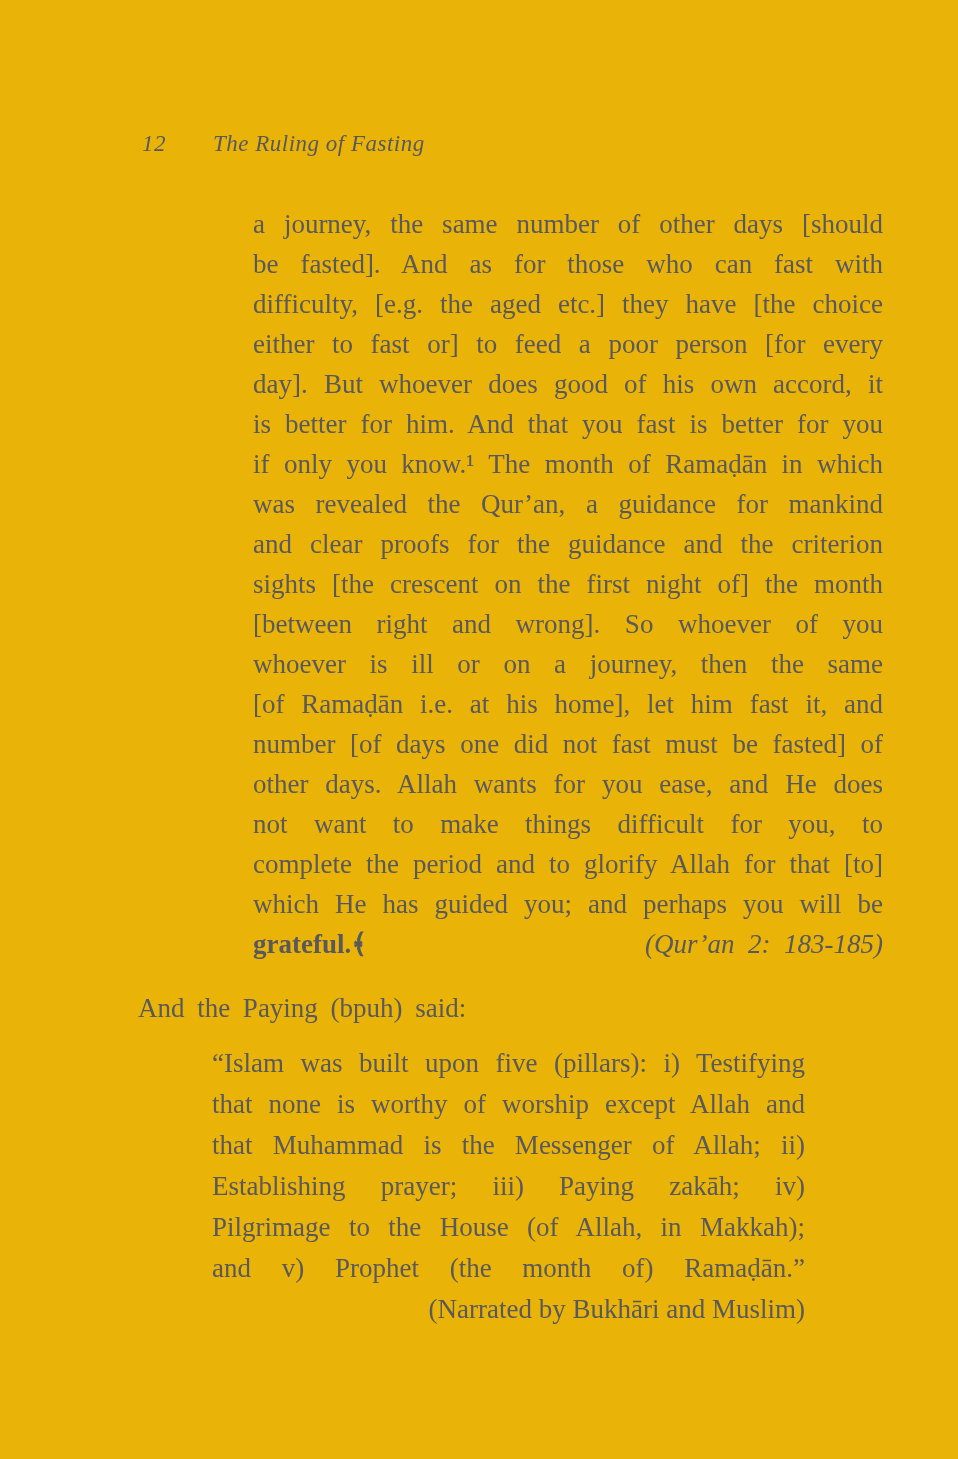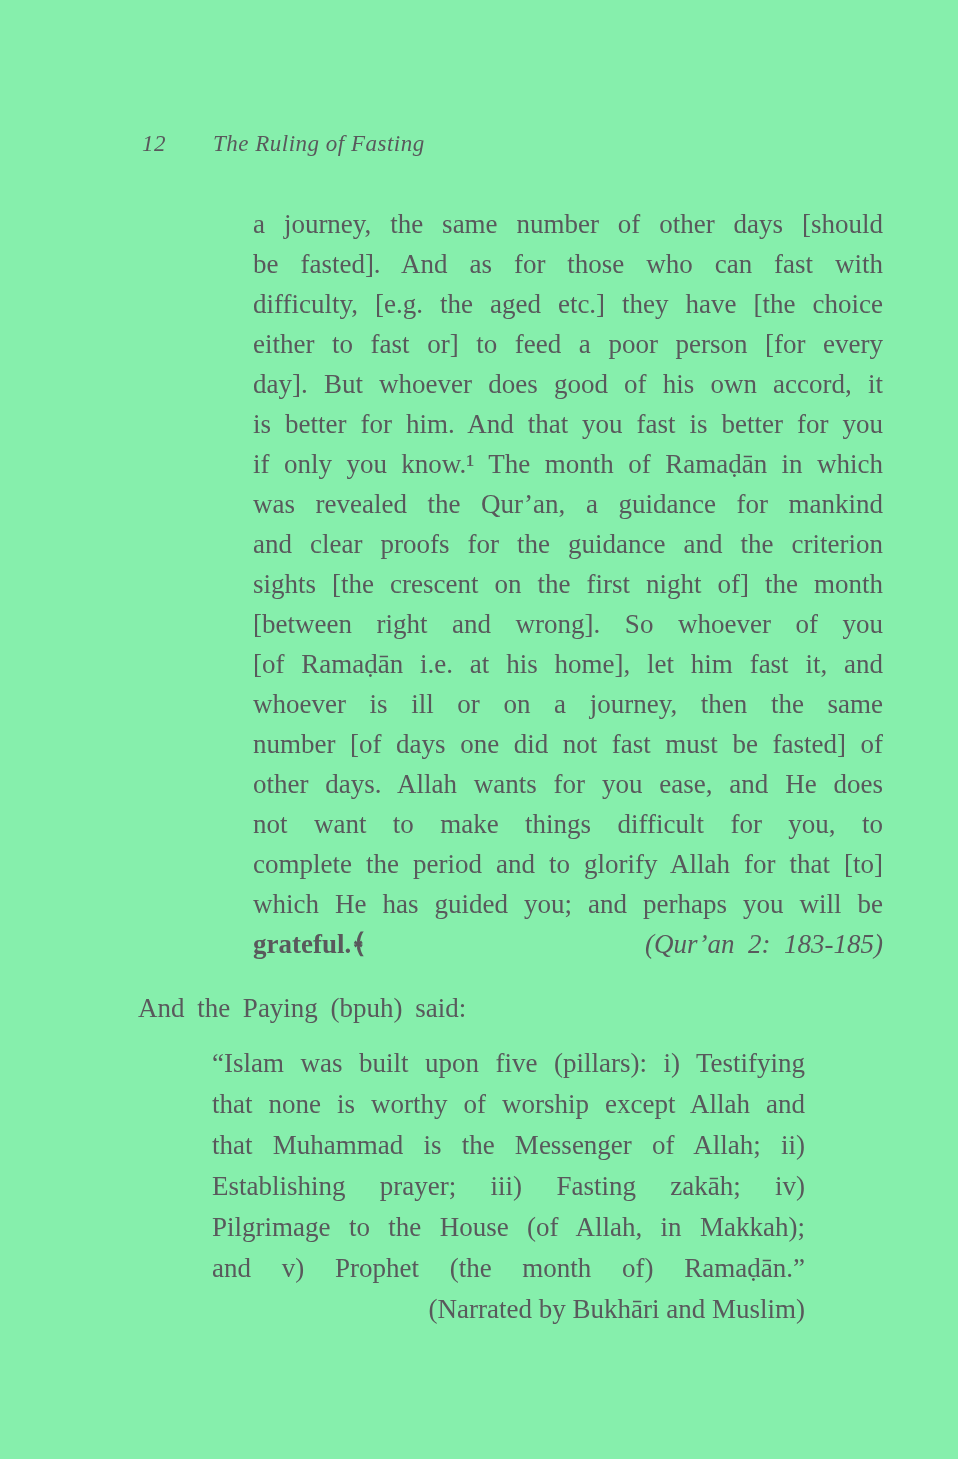--- a/index.html
+++ b/index.html
@@ -75,56 +75,56 @@
   }
   .hadith-quote .jline { height: 41px; }
   .lline {
     text-align: right;
     height: 41px;
   }
 </style>
 </head>
 <body>
 
-<div class="page" style="background: #86efac; color: rgb(89, 89, 92);">
+<div class="page" style="background: #eab308; color: rgb(89, 89, 92);">
 
   <header class="page-header">
     <span class="page-number">12</span><span class="book-title">The Ruling of Fasting</span>
   </header>
 
   <section class="quran-quote">
     <div class="jline">a journey, the same number of other days [should</div>
     <div class="jline">be fasted]. And as for those who can fast with</div>
     <div class="jline">difficulty, [e.g. the aged etc.] they have [the choice</div>
     <div class="jline">either to fast or] to feed a poor person [for every</div>
     <div class="jline">day]. But whoever does good of his own accord, it</div>
     <div class="jline">is better for him. And that you fast is better for you</div>
     <div class="jline">if only you know.¹ The month of Ramaḍān in which</div>
     <div class="jline">was revealed the Qur’an, a guidance for mankind</div>
     <div class="jline">and clear proofs for the guidance and the criterion</div>
     <div class="jline">sights [the crescent on the first night of] the month</div>
     <div class="jline">[between right and wrong]. So whoever of you</div>
+    <div class="jline">whoever is ill or on a journey, then the same</div>
     <div class="jline">[of Ramaḍān i.e. at his home], let him fast it, and</div>
-    <div class="jline">whoever is ill or on a journey, then the same</div>
     <div class="jline">number [of days one did not fast must be fasted] of</div>
     <div class="jline">other days. Allah wants for you ease, and He does</div>
     <div class="jline">not want to make things difficult for you, to</div>
     <div class="jline">complete the period and to glorify Allah for that [to]</div>
     <div class="jline">which He has guided you; and perhaps you will be</div>
     <div class="closing-row">
       <span class="quote-closing-text">grateful.﴾</span>
       <span class="attribution">(Qur’an 2: 183-185)</span>
     </div>
   </section>
 
   <p class="narration-intro">And the Paying (bpuh) said:</p>
 
   <section class="hadith-quote">
     <div class="jline">“Islam was built upon five (pillars): i) Testifying</div>
     <div class="jline">that none is worthy of worship except Allah and</div>
     <div class="jline">that Muhammad is the Messenger of Allah; ii)</div>
-    <div class="jline">Establishing prayer; iii) Fasting zakāh; iv)</div>
+    <div class="jline">Establishing prayer; iii) Paying zakāh; iv)</div>
     <div class="jline">Pilgrimage to the House (of Allah, in Makkah);</div>
     <div class="jline">and v) Prophet (the month of) Ramaḍān.”</div>
     <div class="lline">(Narrated by Bukhāri and Muslim)</div>
   </section>
 
 </div>
 
 </body></html>

